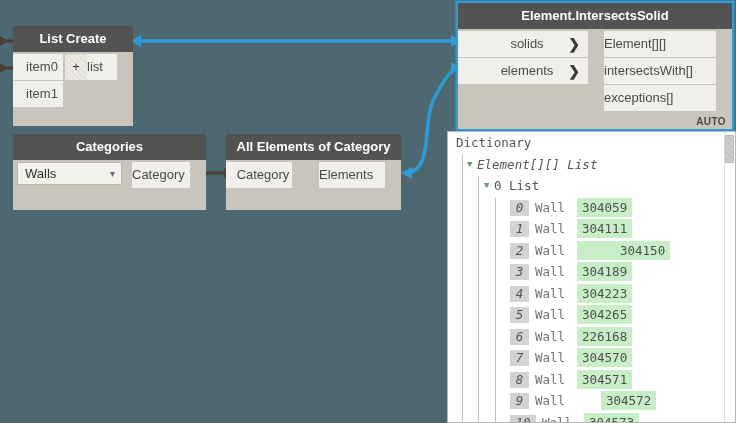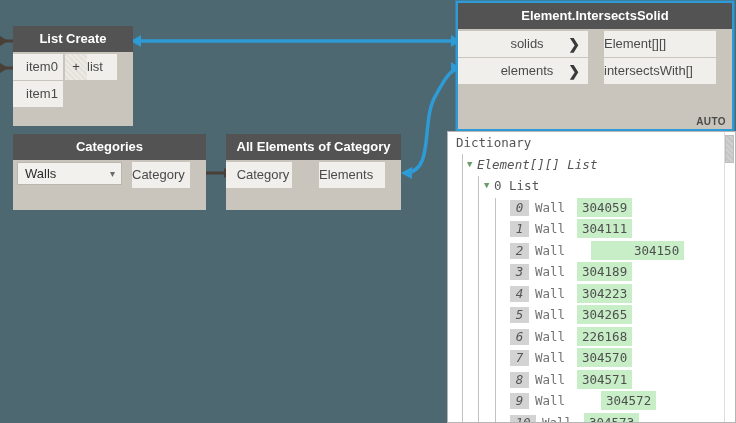--- a/index.html
+++ b/index.html
@@ -303,20 +303,23 @@
         <span>elements</span>
         <span class="chev">❯</span>
       </div>
 
       <div class="port out" style="top:2px; width:112px;">
         <span>Element[][]</span>
       </div>
       <div class="port out" style="top:29px; width:112px;">
         <span>intersectsWith[]</span>
       </div>
+      <div class="port out" style="top:56px; width:112px;">
+        <span>exceptions[]</span>
+      </div>
 
       <div class="auto-label">AUTO</div>
     </div>
   </div>
 
   <div id="preview">
 
     <div class="guide" style="left:14px; top:22px; height:270px;"></div>
     <div class="guide" style="left:30px; top:44px; height:248px;"></div>
     <div class="guide" style="left:47px; top:66px; height:226px;"></div>
@@ -342,21 +345,21 @@
           <span class="val-badge" style="left: 129px;">304059</span>
         </div>
         <div class="tree-row">
           <span class="idx-badge" style="left: 62px; width: 19px;">1</span>
           <span class="wall-text" style="left: 87px;">Wall</span>
           <span class="val-badge" style="left: 129px;">304111</span>
         </div>
         <div class="tree-row">
           <span class="idx-badge" style="left: 62px; width: 19px;">2</span>
           <span class="wall-text" style="left: 87px;">Wall</span>
-          <span class="val-badge" style="left: 143px; padding-left: 43px;">304150</span>
+          <span class="val-badge" style="left: 129px; padding-left: 43px;">304150</span>
         </div>
         <div class="tree-row">
           <span class="idx-badge" style="left: 62px; width: 19px;">3</span>
           <span class="wall-text" style="left: 87px;">Wall</span>
           <span class="val-badge" style="left: 129px;">304189</span>
         </div>
         <div class="tree-row">
           <span class="idx-badge" style="left: 62px; width: 19px;">4</span>
           <span class="wall-text" style="left: 87px;">Wall</span>
           <span class="val-badge" style="left: 129px;">304223</span>

